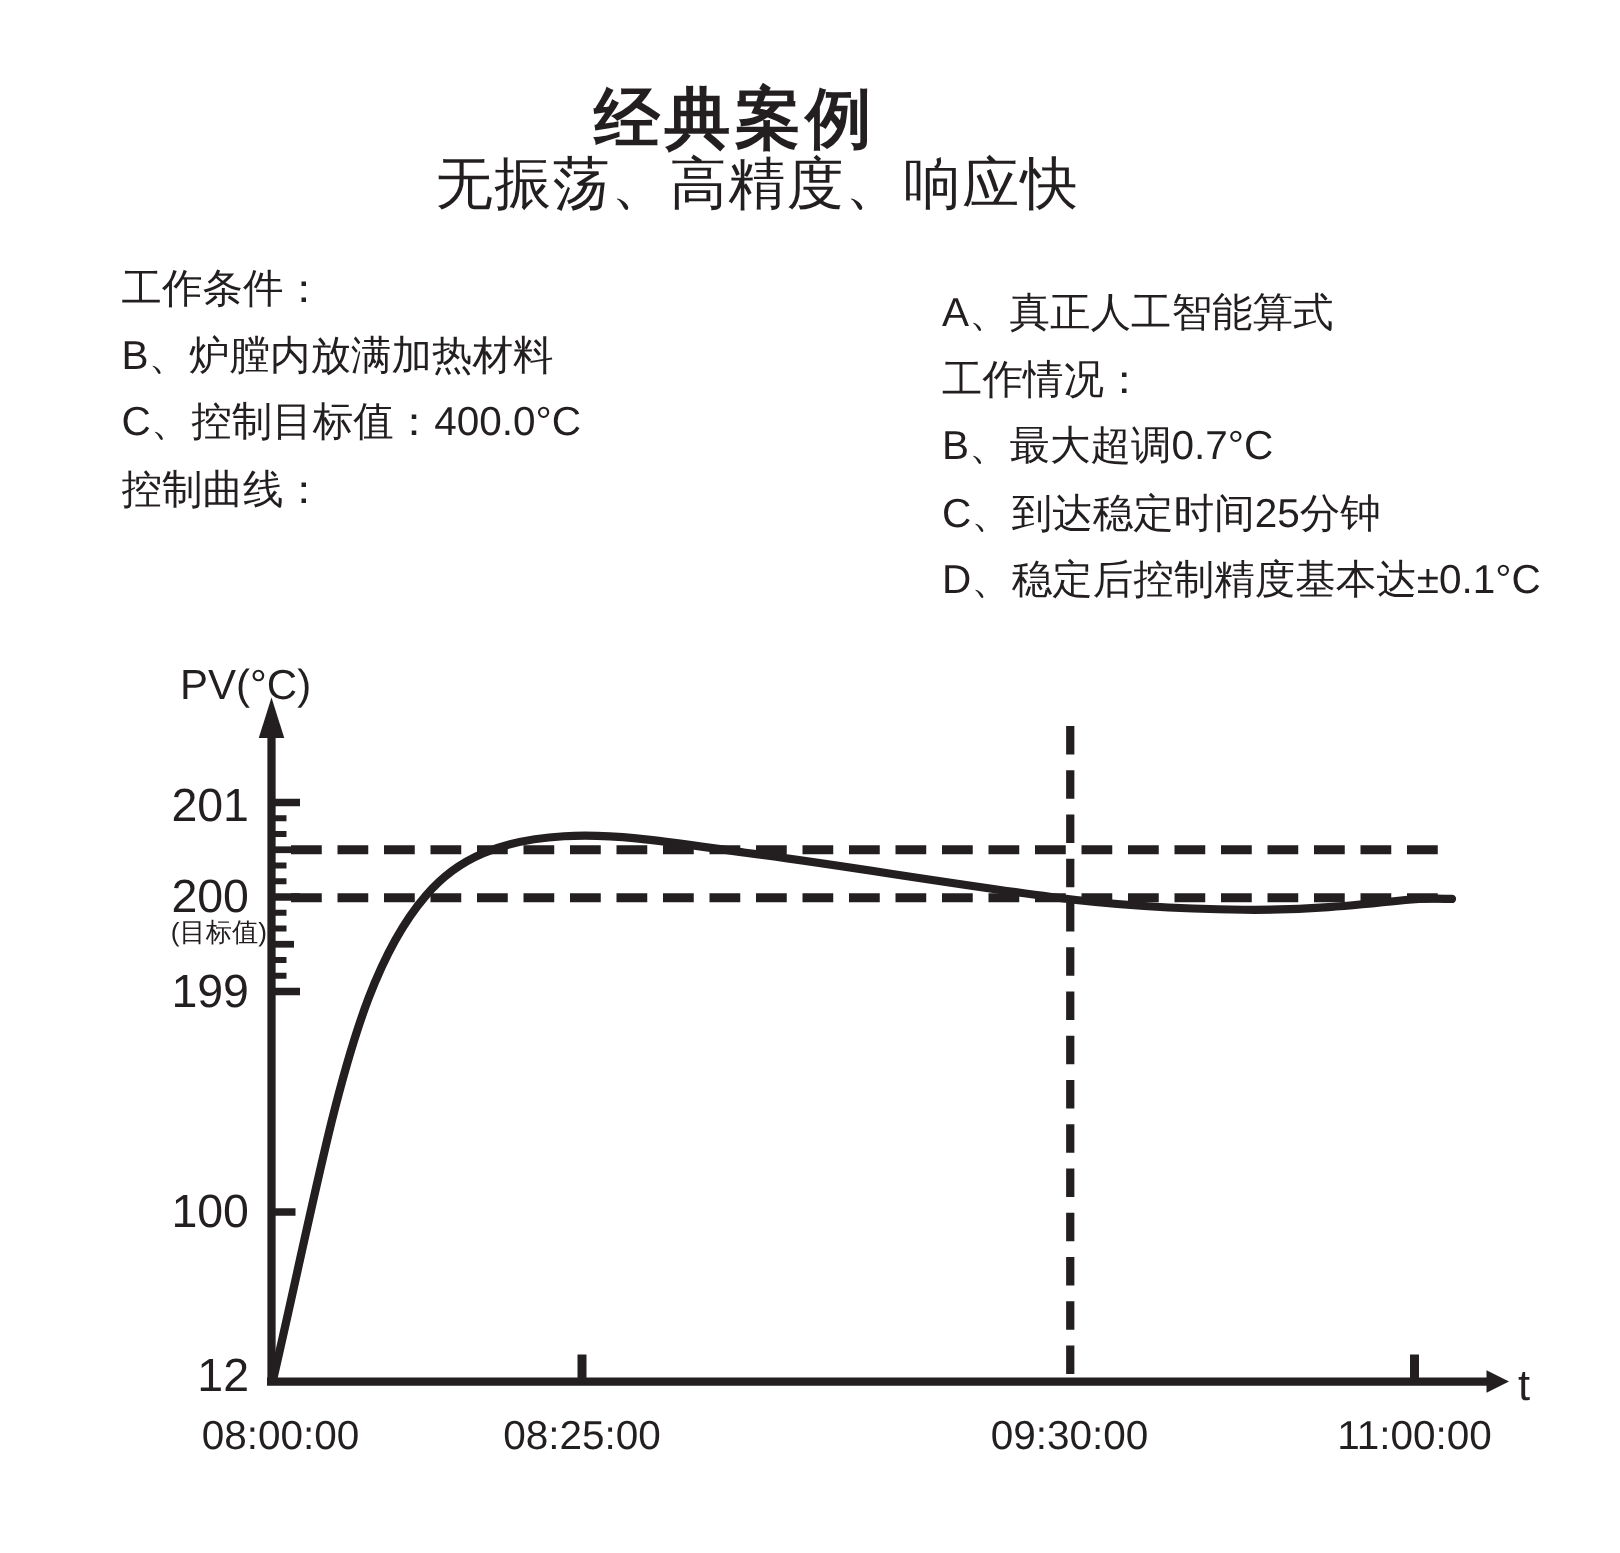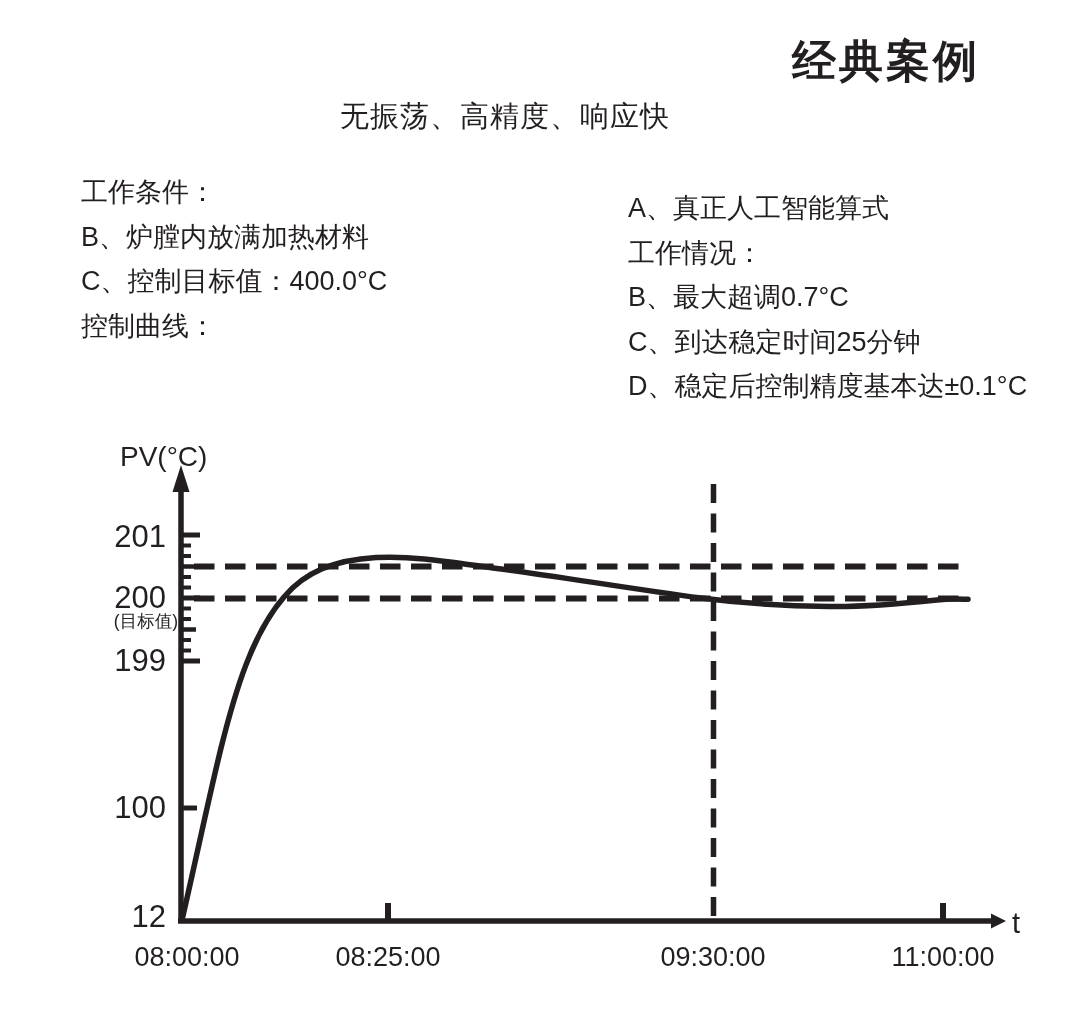--- a/index.html
+++ b/index.html
@@ -10,26 +10,26 @@
   html,body{width:1080px;height:1035px;}
   body{
     background:var(--bg);
     color:var(--ink);
     font-family:"Liberation Sans","DejaVu Sans",sans-serif;
     position:relative;
     overflow:hidden;
   }
   .page{position:absolute;inset:0;background:var(--bg);}
   .title{
-    position:absolute;top:32px;left:0;width:980px;
-    text-align:right;font-size:44px;font-weight:700;letter-spacing:3px;
+    position:absolute;top:50px;left:0;width:980px;
+    text-align:center;font-size:44px;font-weight:700;letter-spacing:3px;
   }
   .subtitle{
     position:absolute;top:97px;left:0;width:1010px;
-    text-align:center;font-size:29px;font-weight:400;letter-spacing:1px;
+    text-align:center;font-size:38px;font-weight:400;letter-spacing:1px;
   }
   .textblock{position:absolute;font-size:27px;line-height:44.5px;white-space:nowrap;}
   .textblock.left{left:63px;top:170px;margin-left:18px;}
   .textblock.right{left:628px;top:186px;}
   .chart-svg{position:absolute;left:0;top:0;width:1080px;height:1035px;color:var(--ink);}
   .chart-svg text{fill:var(--ink);font-family:"Liberation Sans","DejaVu Sans",sans-serif;}
   .axis-num{font-size:31px;}
   .time-lab{font-size:27px;}
   .target-note{font-size:17.5px;}
   .pv-label{font-size:28px;font-weight:500;}

